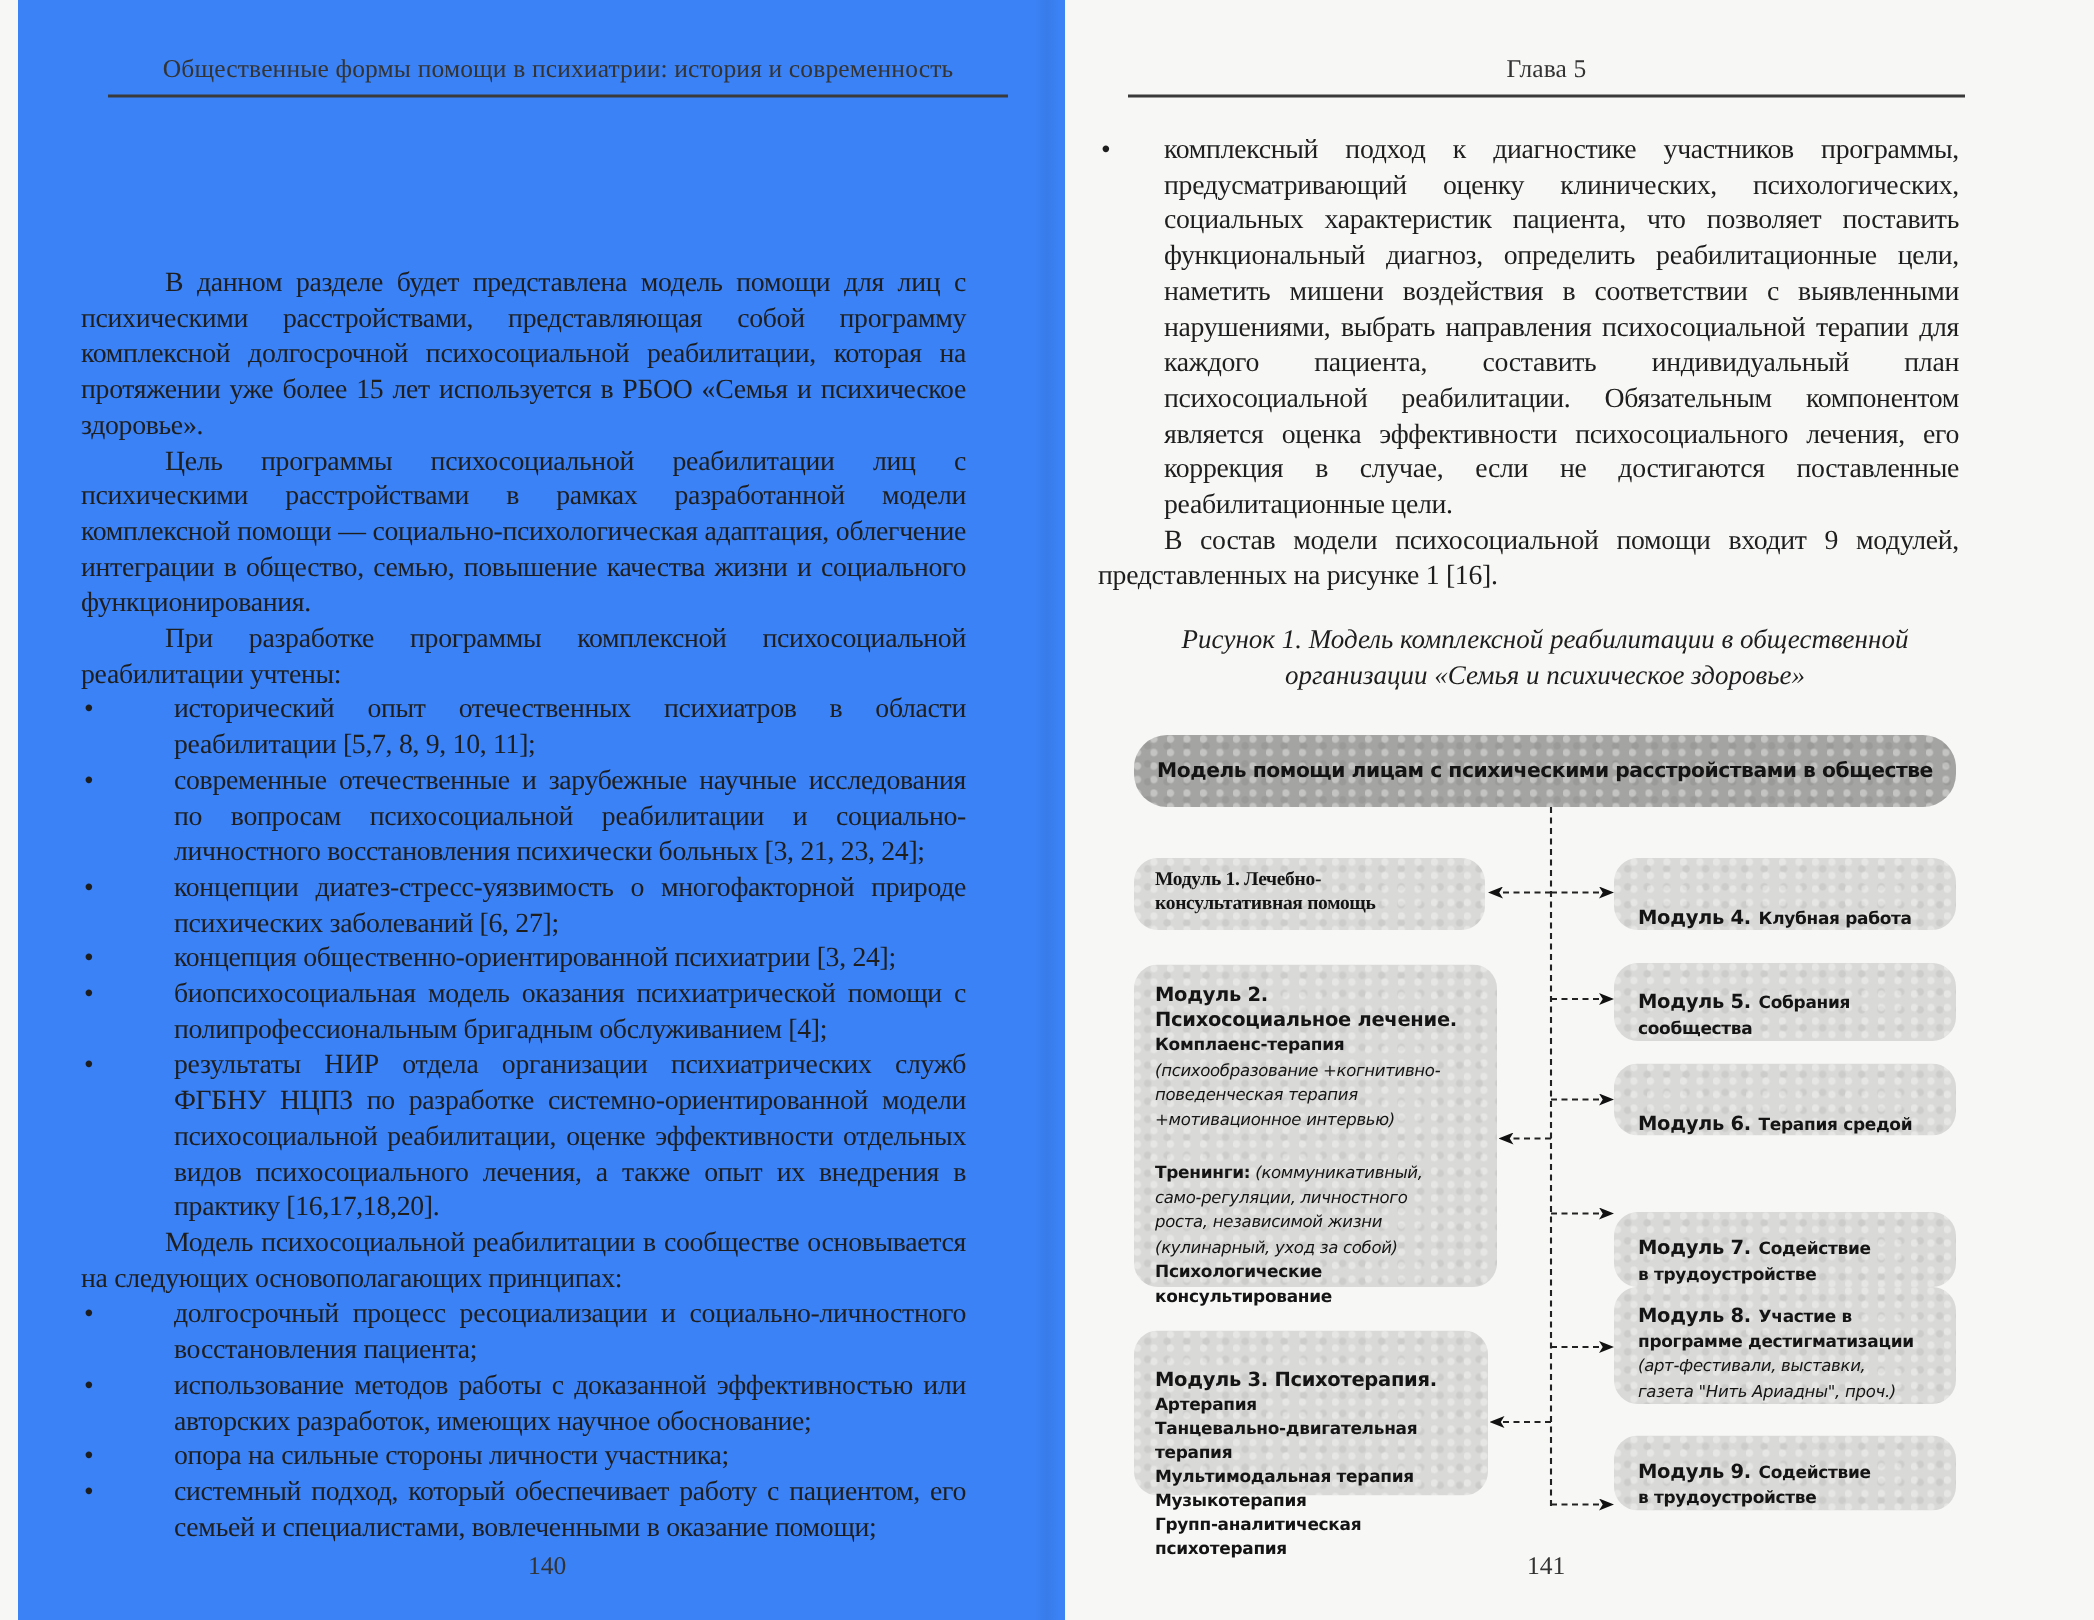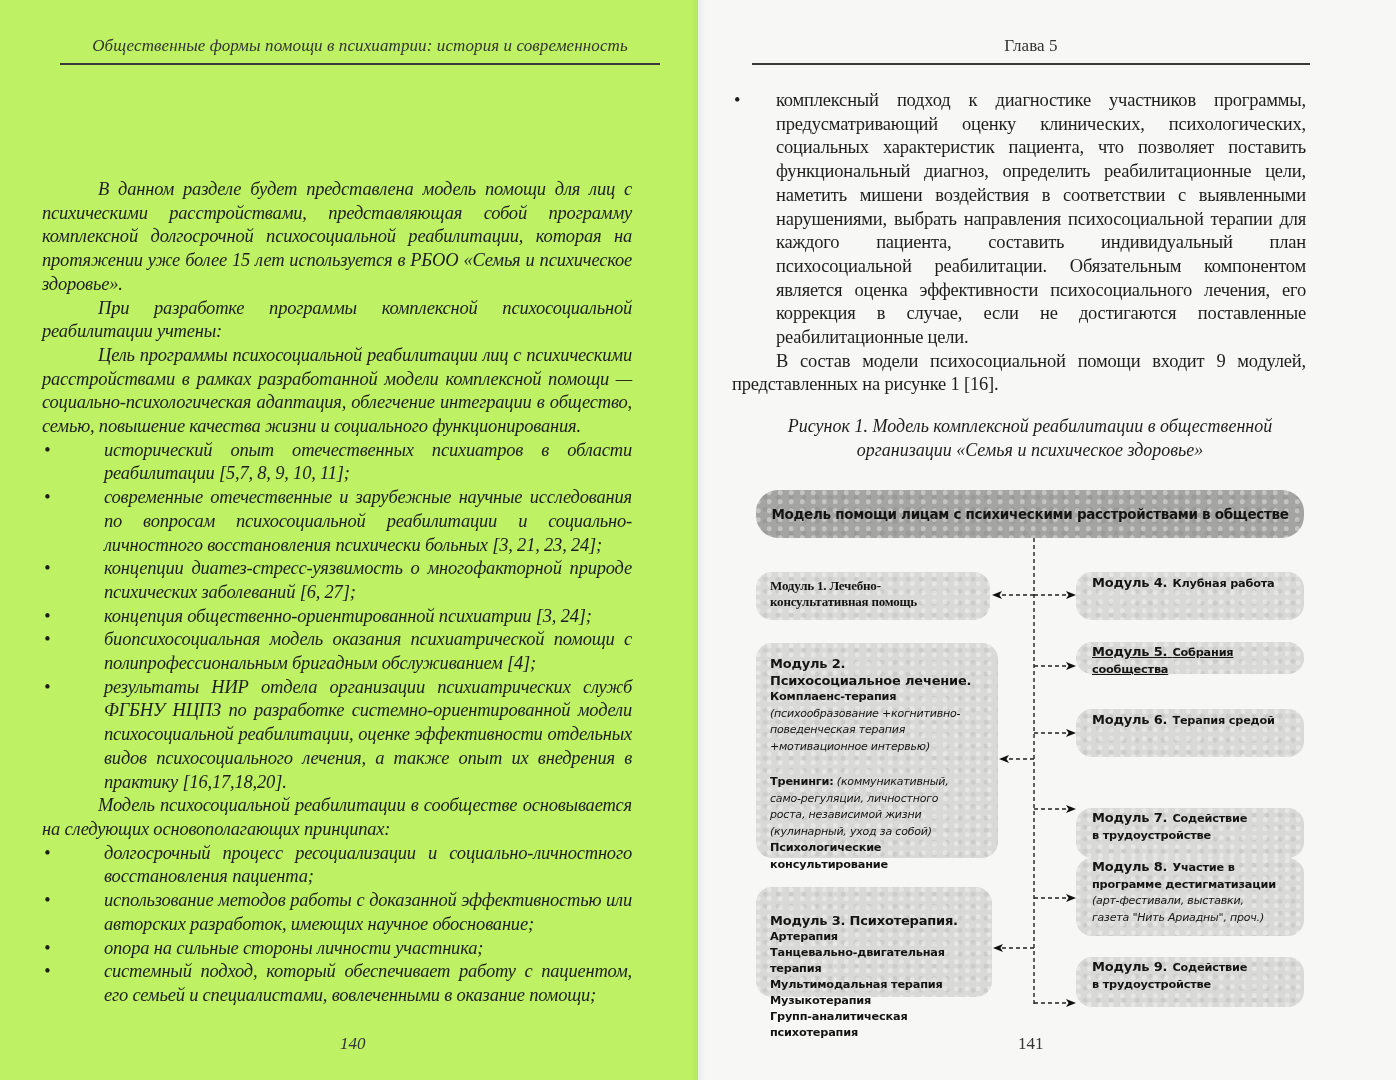--- a/index.html
+++ b/index.html
@@ -4,21 +4,21 @@
 <style>
   html, body { margin: 0; padding: 0; }
   body {
     width: 1396px; height: 1080px; overflow: hidden;
     background: #f7f7f5;
     font-family: "Liberation Serif", "DejaVu Serif", serif;
     color: #1e1e1e;
     position: relative;
   }
   .page { position: absolute; top: 0; height: 1080px; }
-  .page-left { left: 0; width: 698px; background: #bef264; font-style: italic; }
+  .page-left { left: 12px; width: 698px; background: #3b82f6; }
   .page-right { left: 698px; width: 698px; background: #f7f7f5; }
   .gutter {
     position: absolute; left: 690px; top: 0; width: 16px; height: 1080px;
     background: linear-gradient(to right, rgba(0,0,0,0) 0%, rgba(0,0,0,0.05) 50%, rgba(0,0,0,0) 100%);
   }
   .running-head {
     position: absolute; top: 36px; font-size: 17px; text-align: center; color: #333;
     letter-spacing: 0.1px;
   }
   .head-rule { position: absolute; top: 63px; height: 2px; background: #3a3a3a; }
@@ -57,36 +57,36 @@
   .box-top {
     left: 756px; top: 490px; width: 548px; height: 48px; border-radius: 22px;
     background-color: #a4a4a2;
     display: flex; align-items: center; justify-content: center;
     font-weight: bold; font-size: 13.5px; letter-spacing: -0.3px;
   }
   .box .mh { font-weight: bold; font-size: 13px; letter-spacing: -0.2px; }
   .box .ms { font-weight: bold; font-size: 11.3px; letter-spacing: -0.2px; }
   .box .mi { font-style: italic; font-size: 11px; letter-spacing: -0.2px; }
   .box-left { left: 756px; padding: 0 14px; }
-  .box-right { left: 1076px; width: 228px; padding: 0 16px; display: flex; flex-direction: column; justify-content: flex-start; }
+  .box-right { left: 1076px; width: 228px; padding: 0 16px; display: flex; flex-direction: column; justify-content: flex-end; }
   .line { display: block; }
   svg.connectors { position: absolute; left: 0; top: 0; pointer-events: none; }
 </style>
 </head>
 <body>
 
 <div class="page page-left">
   <div class="running-head" style="left:60px;width:600px;">Общественные формы помощи в психиатрии: история и современность</div>
   <div class="head-rule" style="left:60px;width:600px;"></div>
 
 
   <div class="body-text" style="left:42px;top:178px;width:590px;">
     <p>В данном разделе будет представлена модель помощи для лиц с психическими расстройствами, представляющая собой программу комплексной долгосрочной психосоциальной реабилитации, которая на протяжении уже более 15 лет используется в РБОО «Семья и психическое здоровье».</p>
+    <p>Цель программы психосоциальной реабилитации лиц с психическими расстройствами в рамках разработанной модели комплексной помощи — социально-психологическая адаптация, облегчение интеграции в общество, семью, повышение качества жизни и социального функционирования.</p>
     <p>При разработке программы комплексной психосоциальной реабилитации учтены:</p>
-    <p>Цель программы психосоциальной реабилитации лиц с психическими расстройствами в рамках разработанной модели комплексной помощи — социально-психологическая адаптация, облегчение интеграции в общество, семью, повышение качества жизни и социального функционирования.</p>
     <ul>
       <li><span class="bullet">•</span><span>исторический опыт отечественных психиатров в области реабилитации [5,7, 8, 9, 10, 11];</span></li>
       <li><span class="bullet">•</span><span>современные отечественные и зарубежные научные исследования по вопросам психосоциальной реабилитации и социально-личностного восстановления психически больных [3, 21, 23, 24];</span></li>
       <li><span class="bullet">•</span><span>концепции диатез-стресс-уязвимость о многофакторной природе психических заболеваний [6, 27];</span></li>
       <li><span class="bullet">•</span><span>концепция общественно-ориентированной психиатрии [3, 24];</span></li>
       <li><span class="bullet">•</span><span>биопсихосоциальная модель оказания психиатрической помощи с полипрофессиональным бригадным обслуживанием [4];</span></li>
       <li><span class="bullet">•</span><span>результаты НИР отдела организации психиатрических служб ФГБНУ НЦПЗ по разработке системно-ориентированной модели психосоциальной реабилитации, оценке эффективности отдельных видов психосоциального лечения, а также опыт их внедрения в практику [16,17,18,20].</span></li>
     </ul>
     <p>Модель психосоциальной реабилитации в сообществе основывается на следующих основополагающих принципах:</p>
     <ul>
@@ -150,21 +150,21 @@
     <span class="line ms">Танцевально-двигательная терапия</span>
     <span class="line ms">Мультимодальная терапия</span>
     <span class="line ms">Музыкотерапия</span>
     <span class="line ms">Групп-аналитическая психотерапия</span>
   </div>
 
   <div class="box box-right" style="top:572px;height:48px;">
     <span class="line"><span class="mh">Модуль 4.</span> <span class="ms">Клубная работа</span></span>
   </div>
 
-  <div class="box box-right" style="top:642px;height:32px;line-height:17px;text-decoration:underline;">
+  <div class="box box-right" style="top:642px;height:52px;line-height:17px;">
     <span class="line"><span class="mh">Модуль 5.</span> <span class="ms">Собрания</span></span>
     <span class="line ms">сообщества</span>
   </div>
 
   <div class="box box-right" style="top:709px;height:48px;">
     <span class="line"><span class="mh">Модуль 6.</span> <span class="ms">Терапия средой</span></span>
   </div>
 
   <div class="box box-right" style="top:780px;height:50px;line-height:17px;margin-top:28px;">
     <span class="line"><span class="mh">Модуль 7.</span> <span class="ms">Содействие</span></span>

